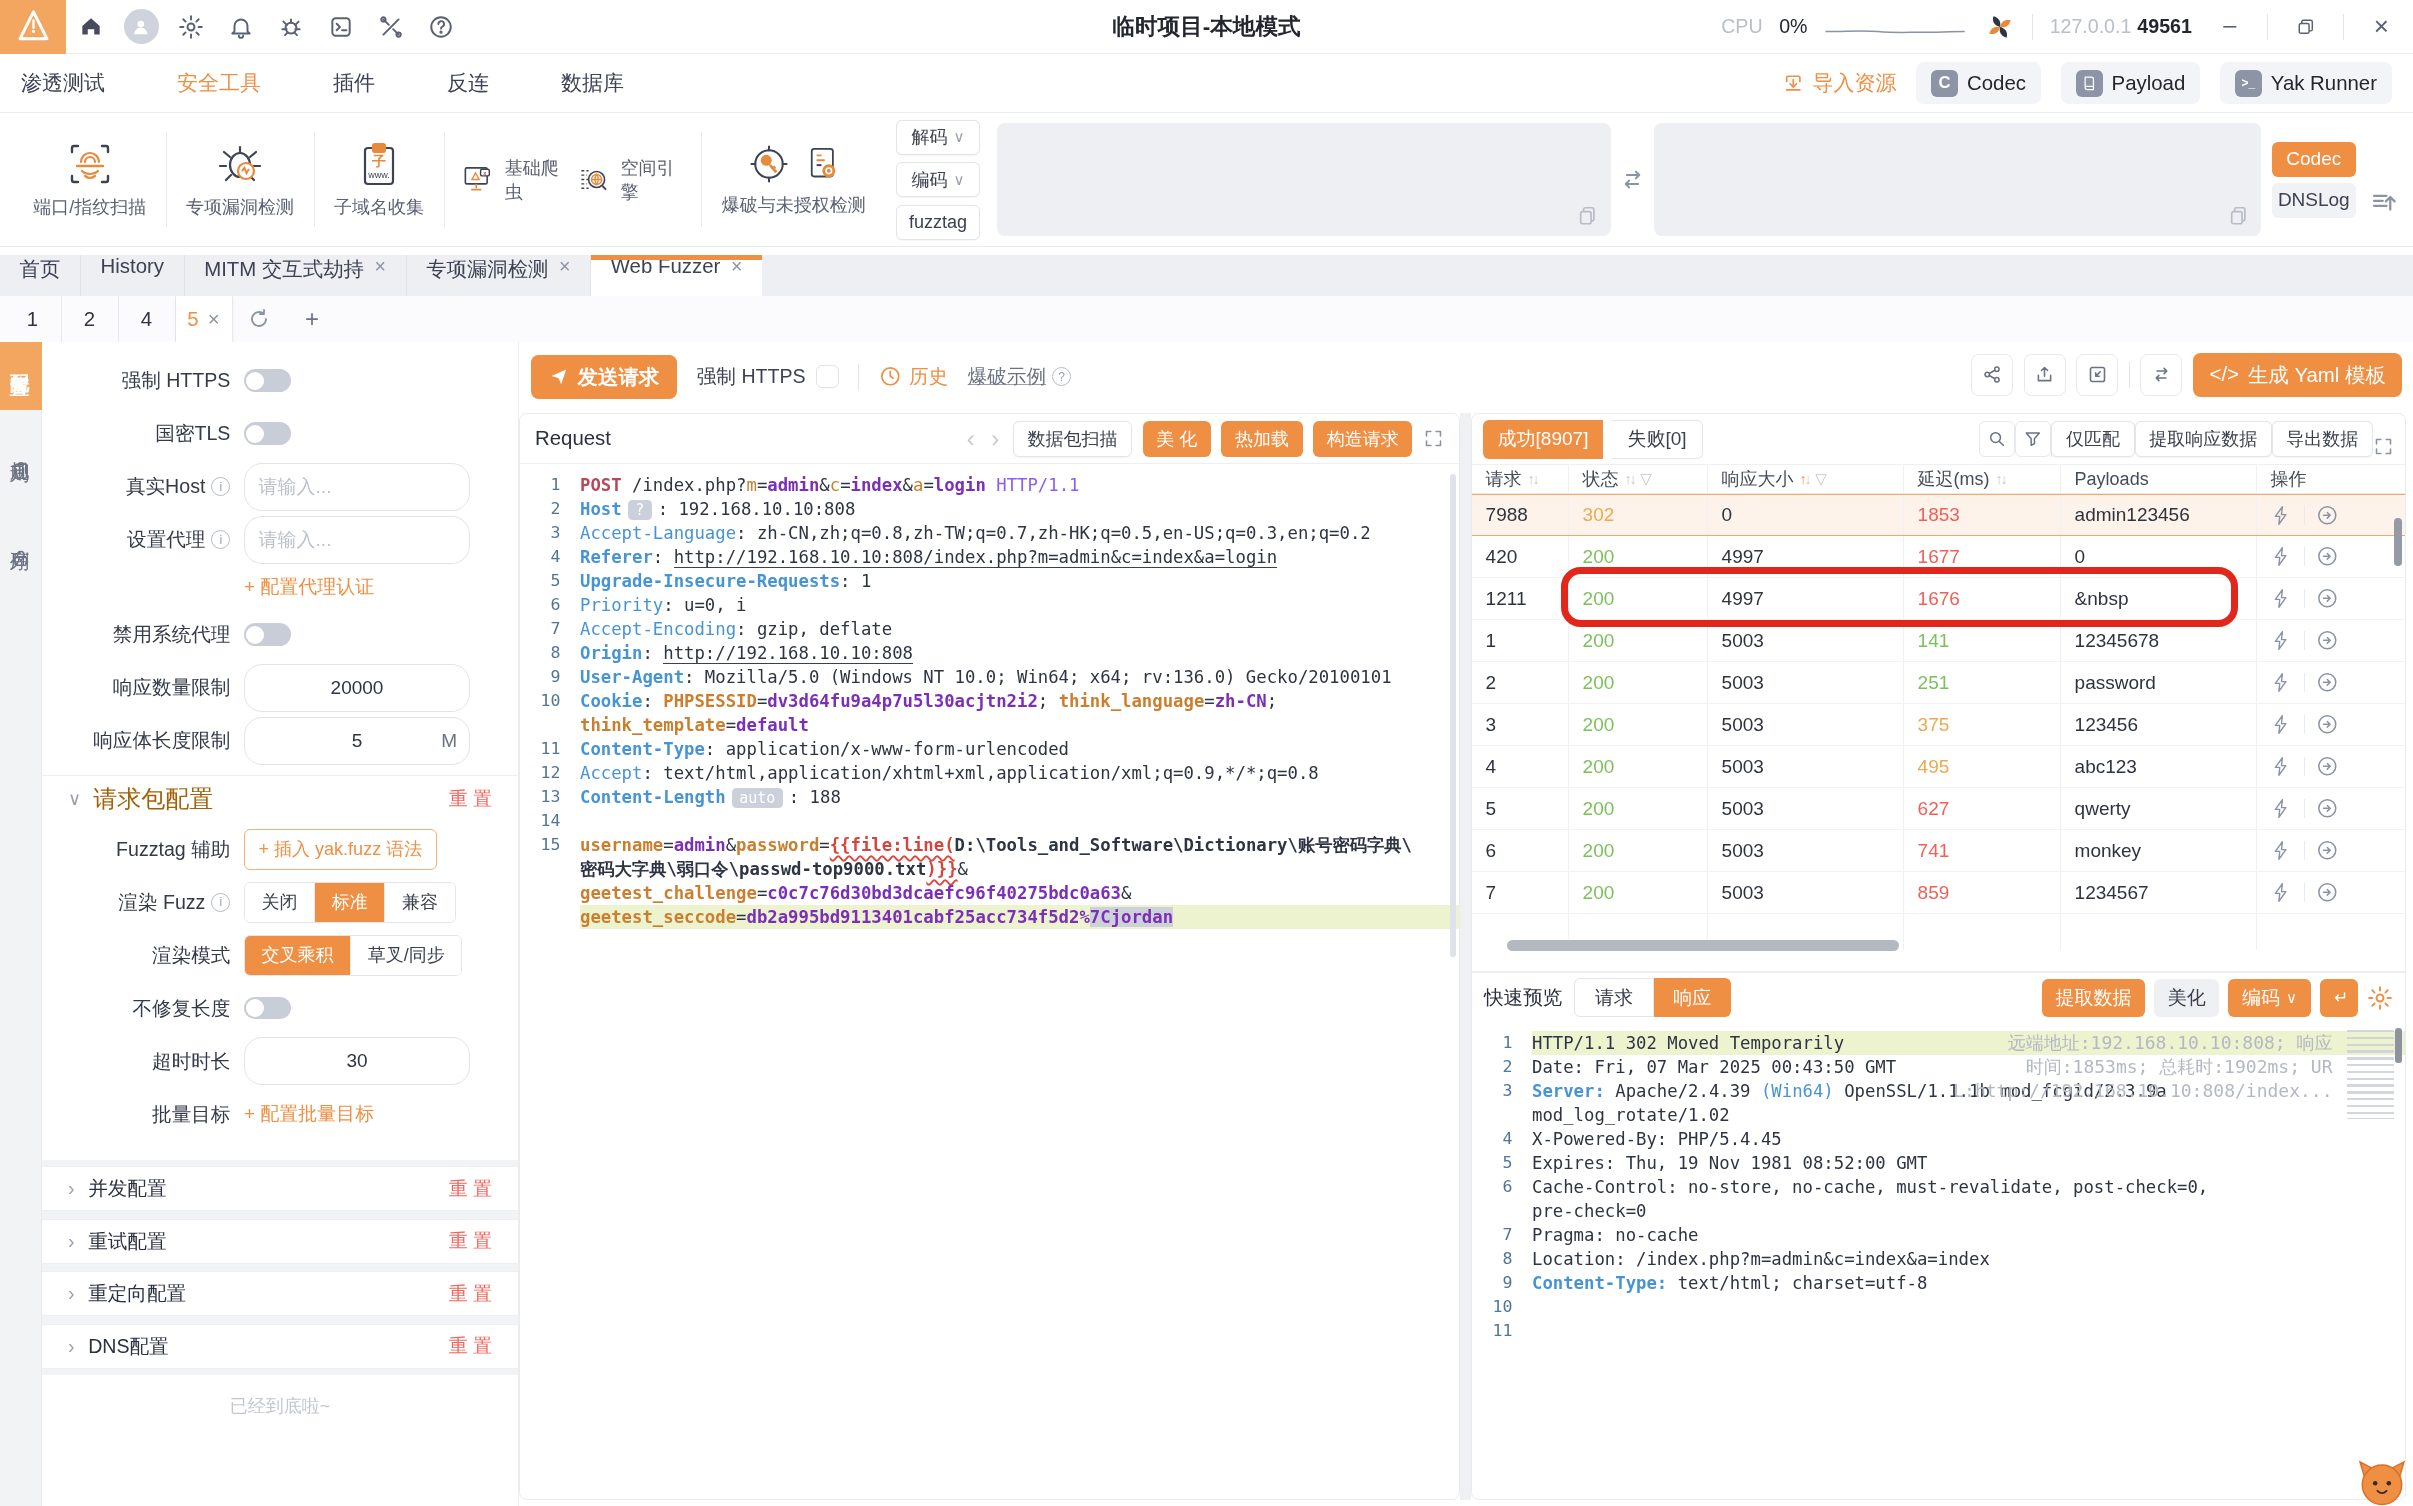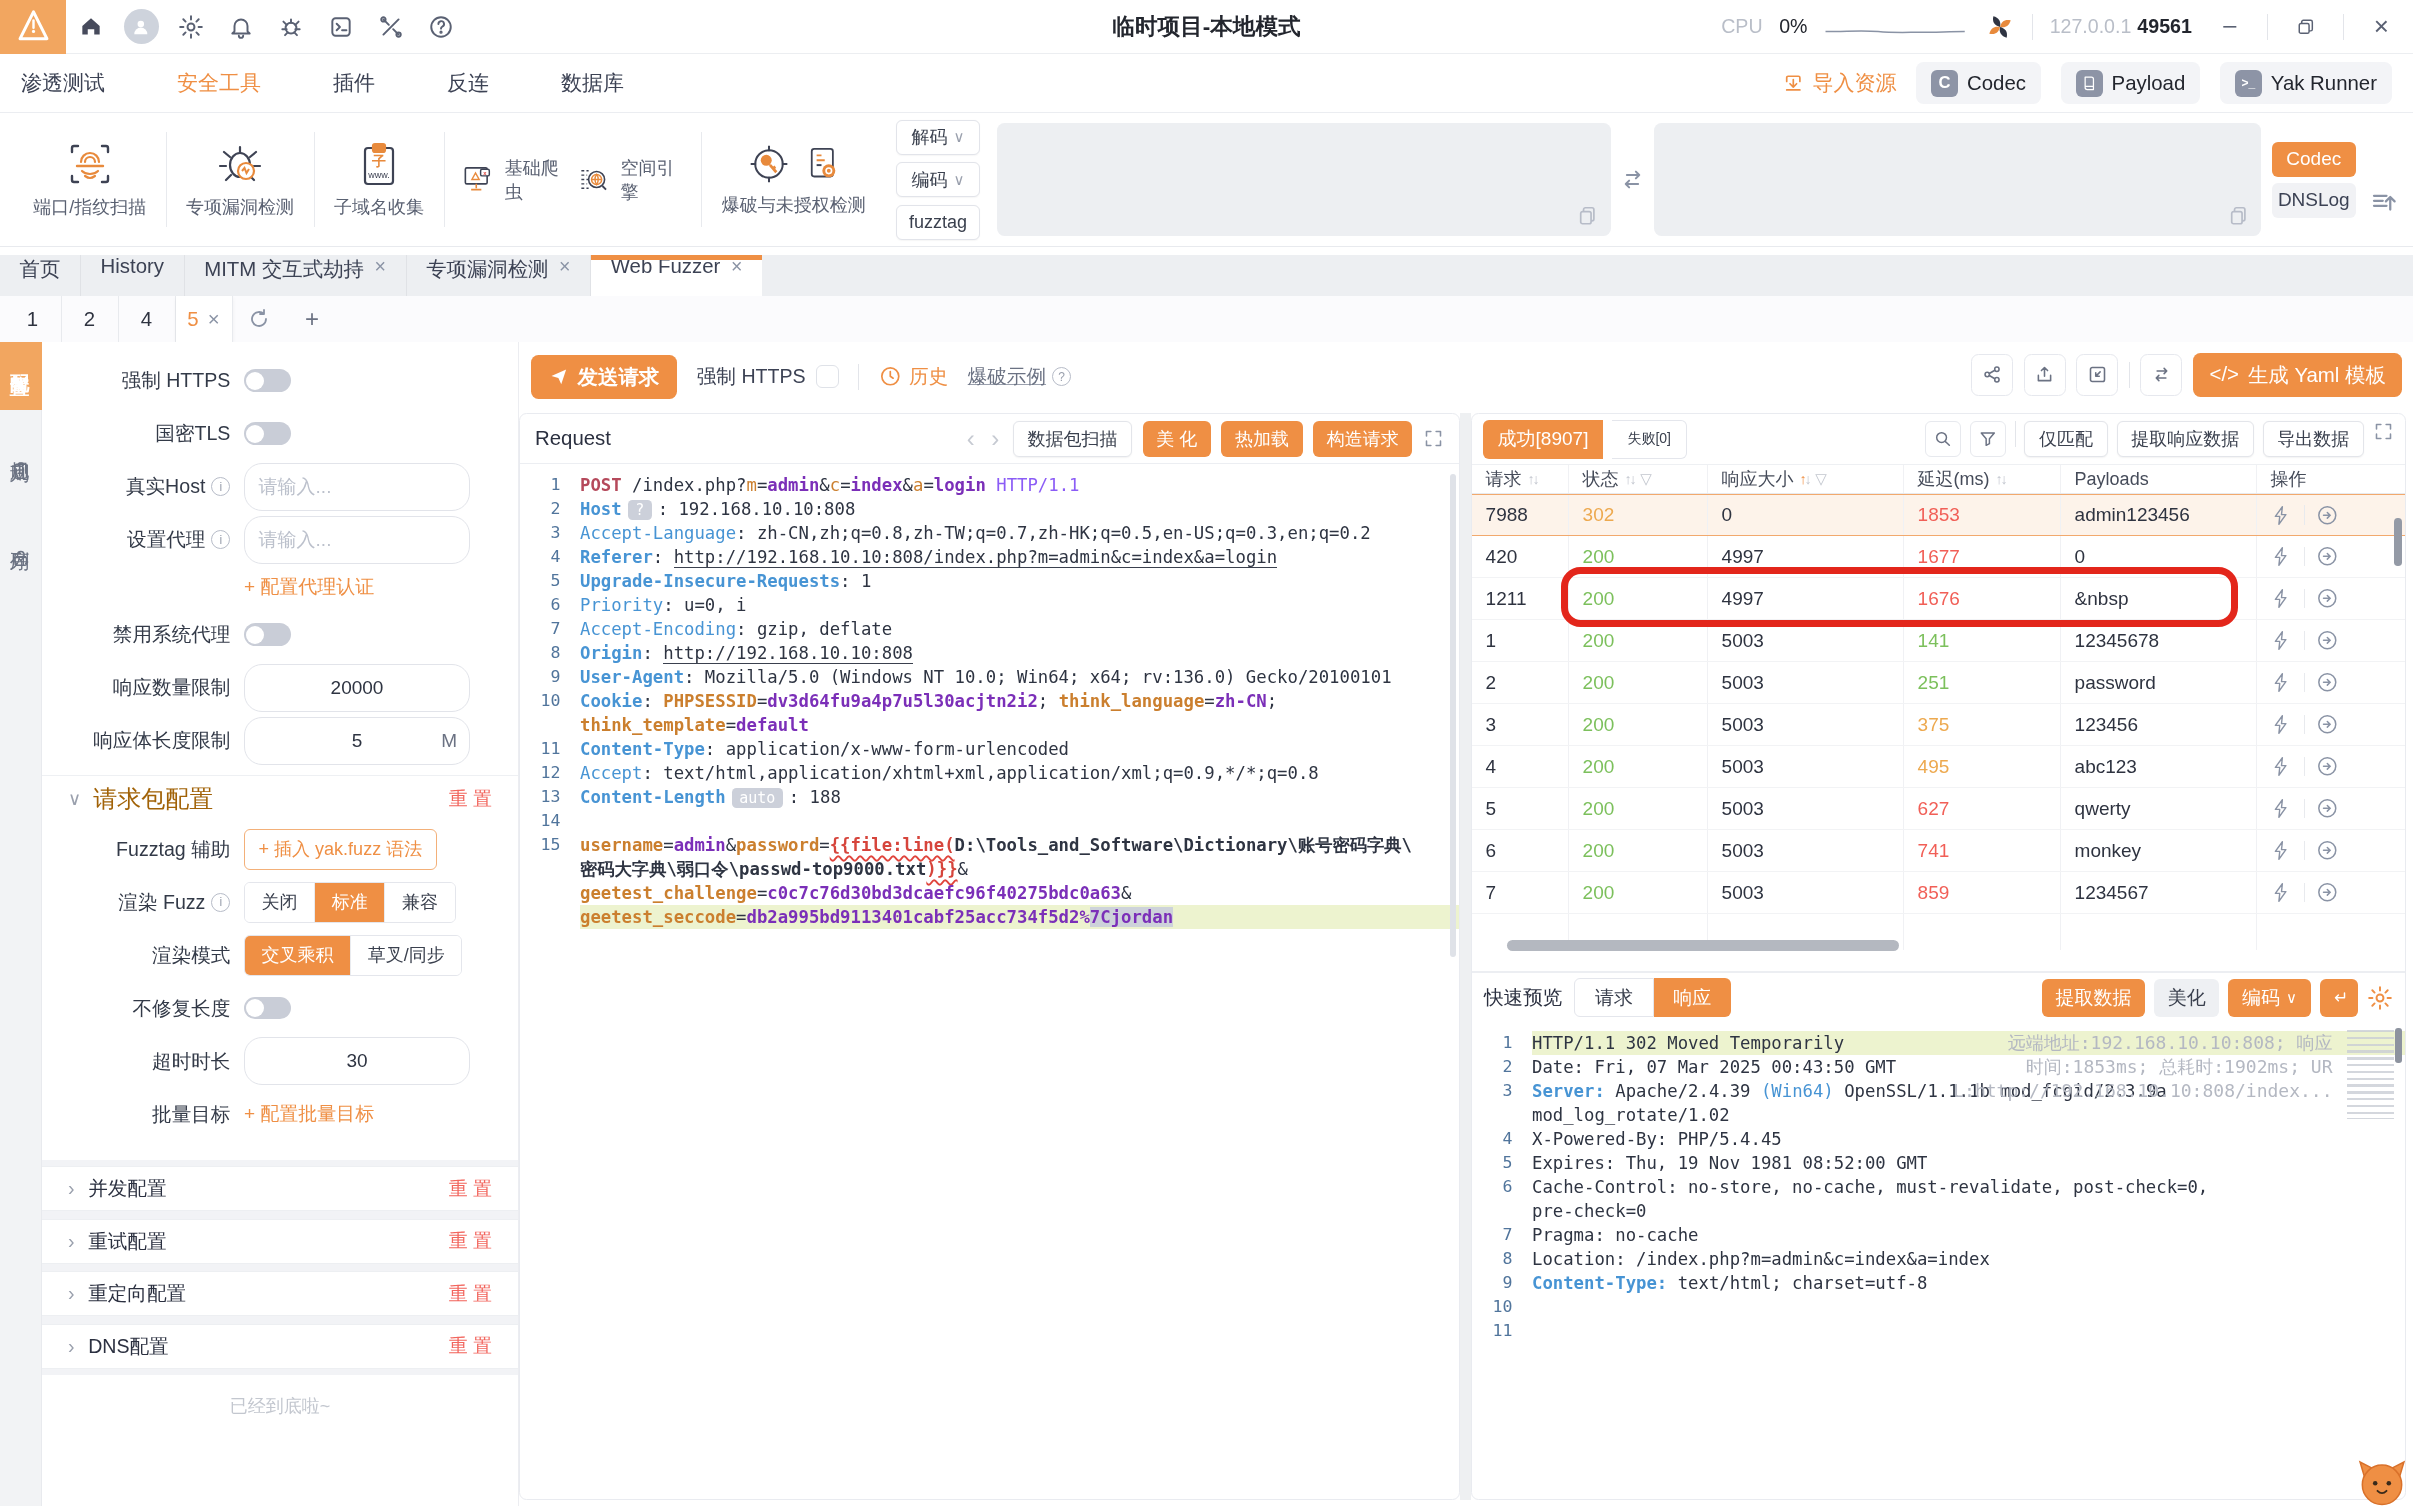--- a/index.html
+++ b/index.html
@@ -142,22 +142,22 @@
   .tk-f{color:#d6453c;font-weight:700;text-decoration:underline wavy #e0443c 1.5px;text-underline-offset:3.8px}
   .tk-d{color:#2e3442;font-weight:700}
   .tk-b{display:inline-block;background:#ccd0da;color:#fff;border-radius:4.5px;padding:0 7.5px;margin:0 6px;font-size:15px;line-height:20.4px;vertical-align:middle}
   .vscroll{position:absolute;right:3px;width:6px;border-radius:3px;background:#dfe2e8}
 
   
   .gapcol{position:absolute;left:1460px;top:71px;width:10.6px;bottom:7.5px;background:#eef0f2}
   .respanel{position:absolute;left:1471px;top:71px;right:7.5px;bottom:7.5px;border:0.8px solid #e9ebf0;border-radius:7.5px;background:#fff}
   .reshead{position:absolute;left:0;top:0;right:0;height:50px;display:flex;align-items:center;padding:0 10.6px;gap:9px}
   .succ{background:var(--orange);color:#fff;border-radius:6px 0 0 6px;height:39px;display:flex;align-items:center;padding:0 15px;font-size:19px}
-  .fail{background:#fff;border:1.5px solid #e4e6ec;border-left:none;border-radius:0 6px 6px 0;color:#3a404e;height:39px;display:flex;align-items:center;padding:0 15px;font-size:14px}
-  .res-right{margin-left:auto;display:flex;align-items:flex-start;gap:9px}
+  .fail{background:#fff;border:1.5px solid #e4e6ec;border-left:none;border-radius:0 6px 6px 0;color:#3a404e;height:39px;display:flex;align-items:center;padding:0 15px;font-size:19px}
+  .res-right{margin-left:auto;display:flex;align-items:flex-end;}
   .icbtn2{width:36px;height:36px;border:0.8px solid #e7e9ee;border-radius:6px;background:#fff;display:flex;align-items:center;justify-content:center}
   .table{position:absolute;left:0;top:50px;right:0;height:486px;overflow:hidden}
   .thead{display:flex;height:30px;border-top:0.8px solid #eef0f3;border-bottom:0.8px solid #e8eaee;align-items:center;font-size:18px;color:#454b59}
   .td{padding-left:13.6px;display:flex;align-items:center;gap:6px;height:100%;border-right:0.8px solid #f0f1f4;overflow:hidden}
   .td:last-child{border-right:none}
   .c1{width:97px}.c2{width:139px}.c3{width:196px}.c4{width:157px}.c5{width:196px}.c6{flex:1}
   .sort{display:inline-flex;font-size:14.3px;color:#c3c7cf;letter-spacing:-2.3px}
   .sort .on{color:var(--orange)}
   .fun{color:#c3c7cf;font-size:15px}
   .tr{display:flex;height:42px;border-bottom:0.8px solid #f2f3f5;font-size:19px;color:#2e3340;background:#fff}

